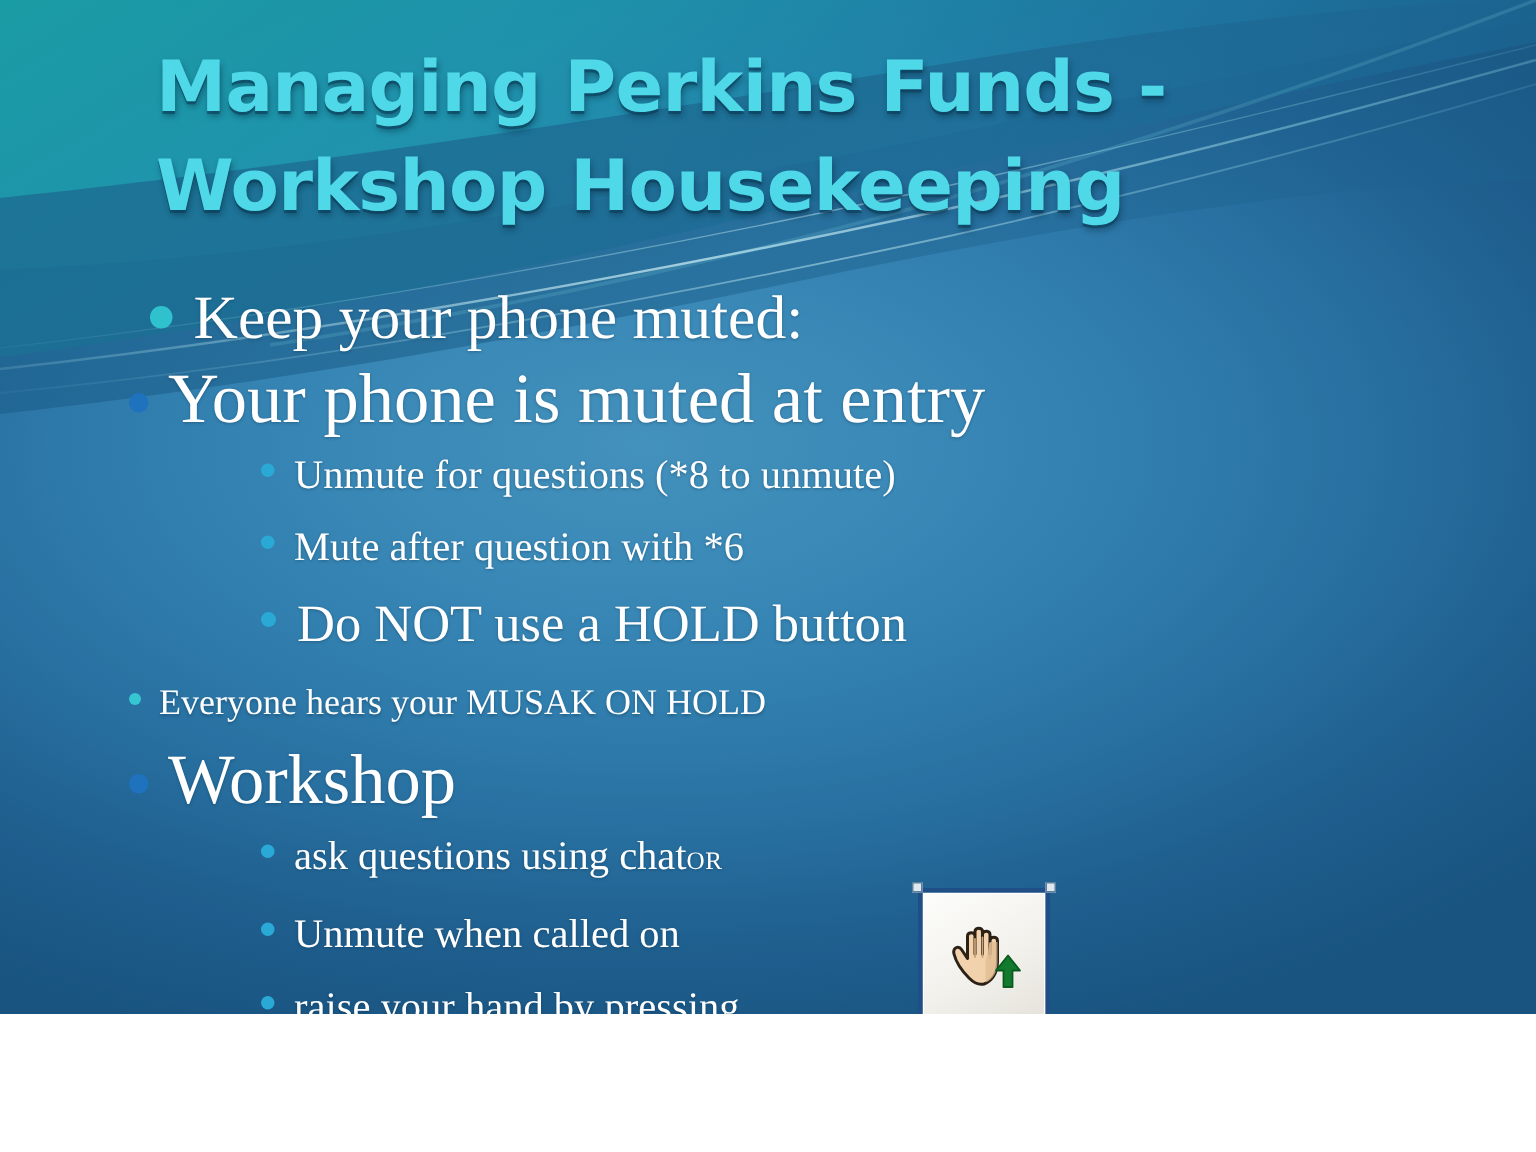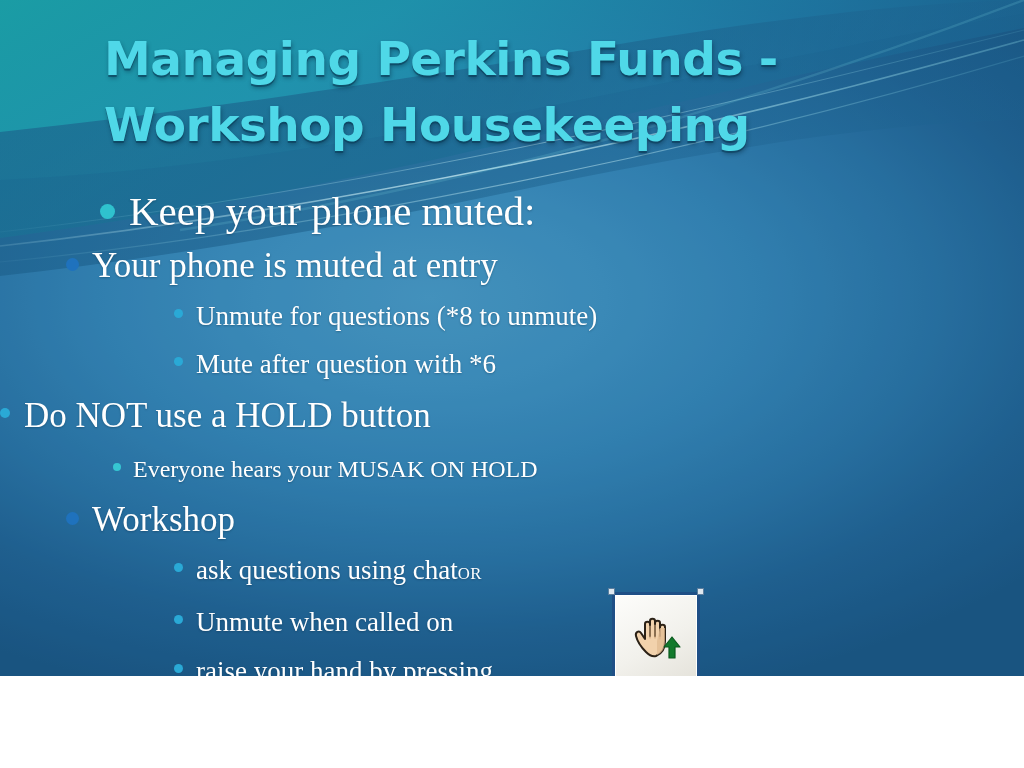--- a/index.html
+++ b/index.html
@@ -70,36 +70,36 @@
   }
   .bullet-text { display:inline-block;font-family:Liberation Serif, serif; }
   .or-small { font-size:0.62em; letter-spacing:0.4px; }
 
   
   .lvl1 { padding-left:100px; font-size:41px; line-height:58px; }
   .lvl1 .bullet-dot { width:15px; height:15px; background:#2fc2ce;
                       margin-right:14px; transform:translateY(-6px); }
 
   
-  .lvl2 { padding-left:66px; font-size:35px; line-height:52px; }
+  .lvl2 { padding-left:86px; font-size:47px; line-height:52px; }
   .lvl2 .bullet-dot { width:13px; height:13px; background:#1f72bd;
                       margin-right:13px; transform:translateY(-6px); }
 
   
   .lvl3 { padding-left:174px; font-size:27px; line-height:48px; }
   .lvl3 .bullet-dot { width:9px; height:9px; background:#2aa9d6;
                       margin-right:13px; transform:translateY(-7px); }
 
   
-  .lvl3big { font-size:35px; line-height:56px; }
+  .lvl3big { padding-left:174px; font-size:35px; line-height:56px; }
   .lvl3big .bullet-dot { width:10px; height:10px; background:#2aa9d6;
                       margin-right:14px; transform:translateY(-9px); }
 
   
-  .lvl4 { padding-left:113px; font-size:24px; line-height:50px;text-align:center; }
+  .lvl4 { padding-left:86px; font-size:24px; line-height:50px;text-align:center; }
   .lvl4 .bullet-dot { width:8px; height:8px; background:#36c6d2;
                       margin-right:12px; transform:translateY(-6px); }
 
   
   .lvl3b { padding-left:174px; font-size:27px; line-height:49px; }
   .lvl3b .bullet-dot { width:9px; height:9px; background:#2aa9d6;
                       margin-right:13px; transform:translateY(-7px); }
 
   
   .hand-object {

